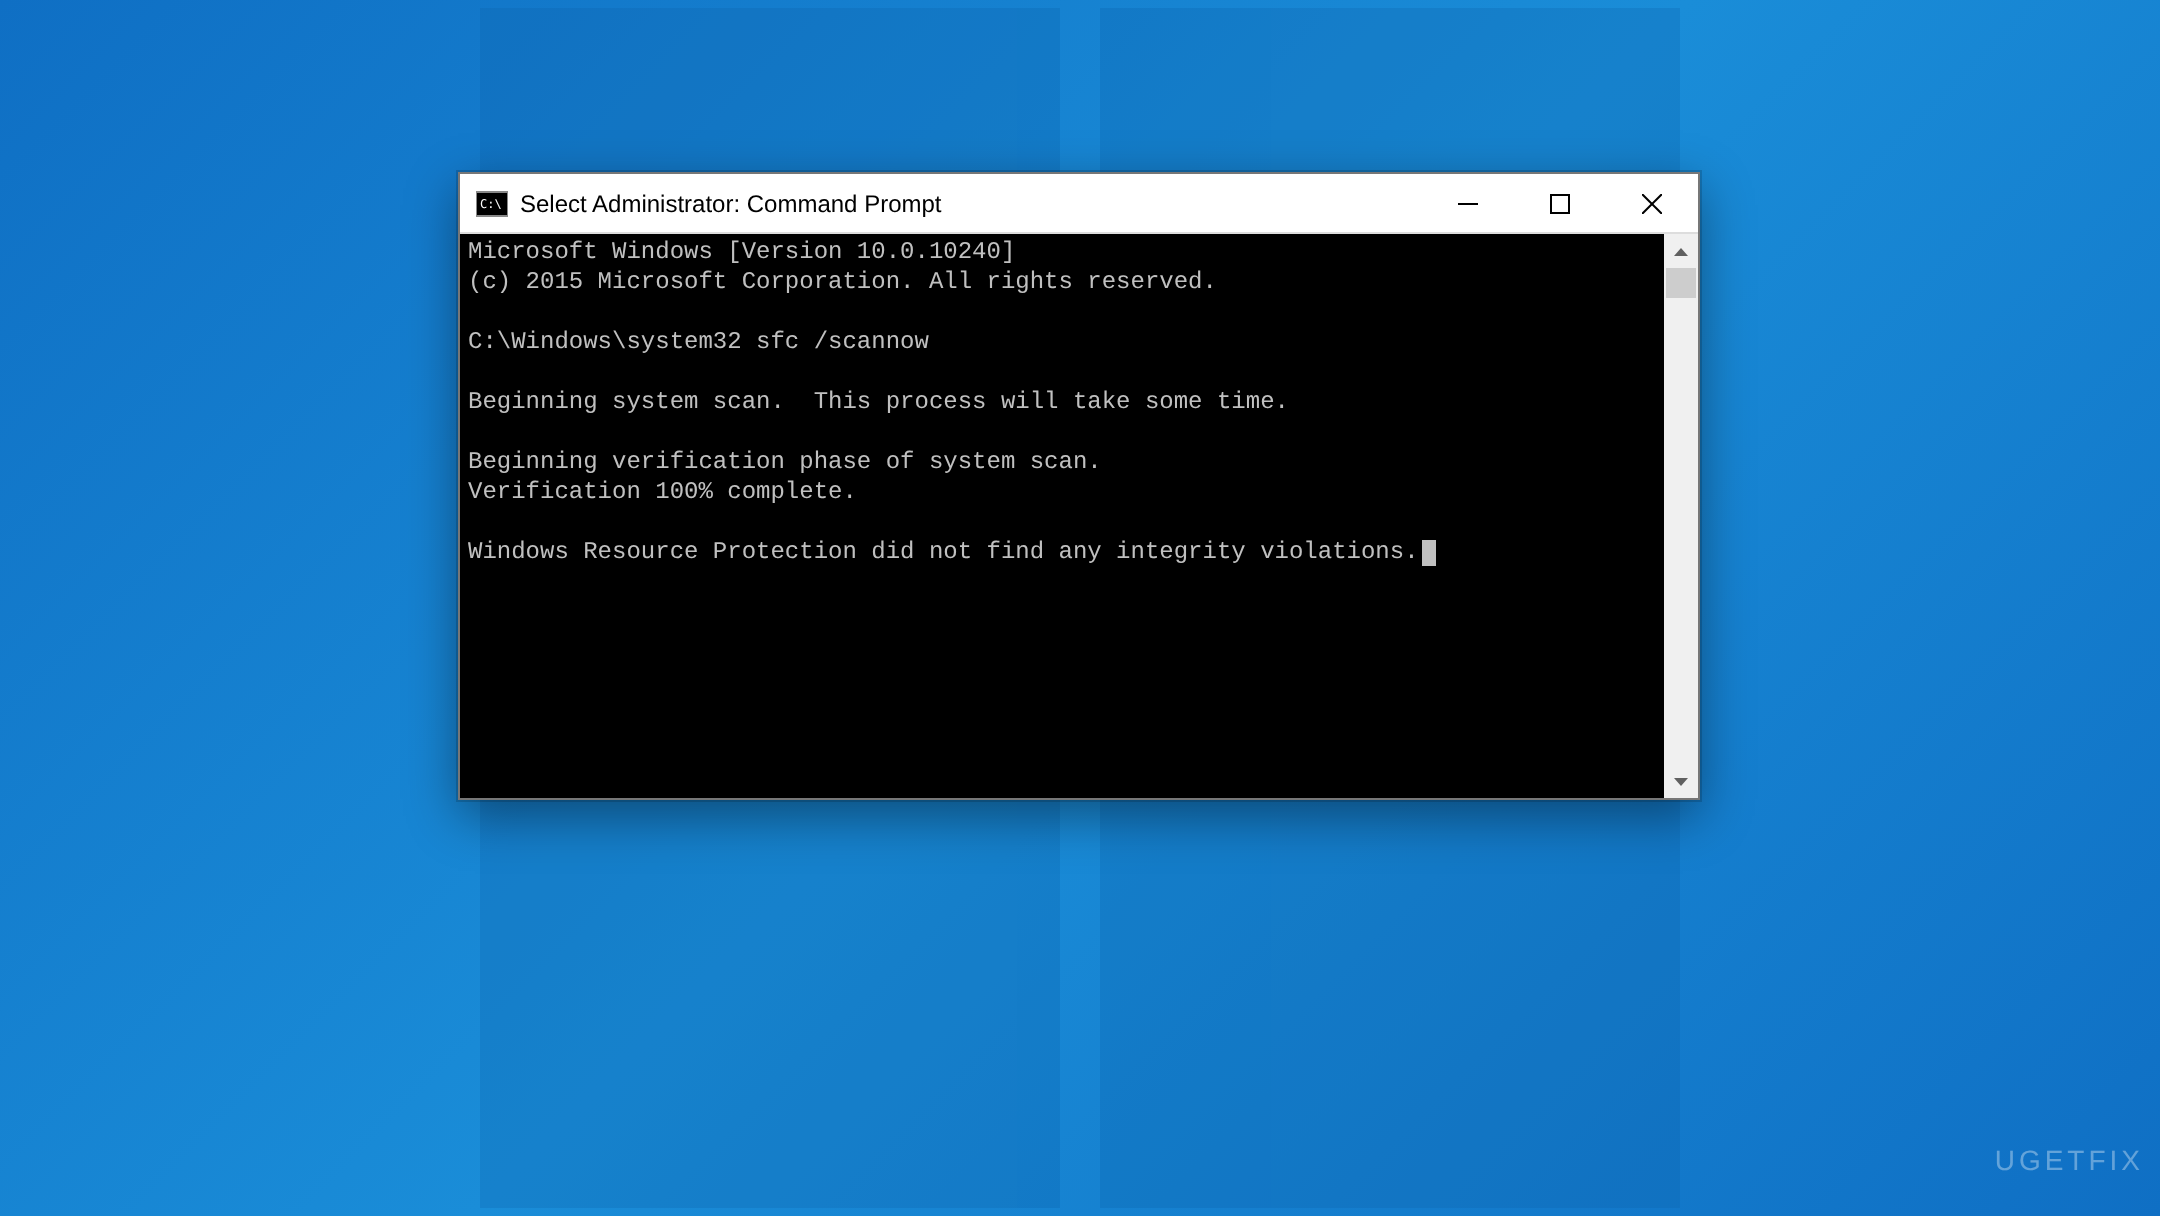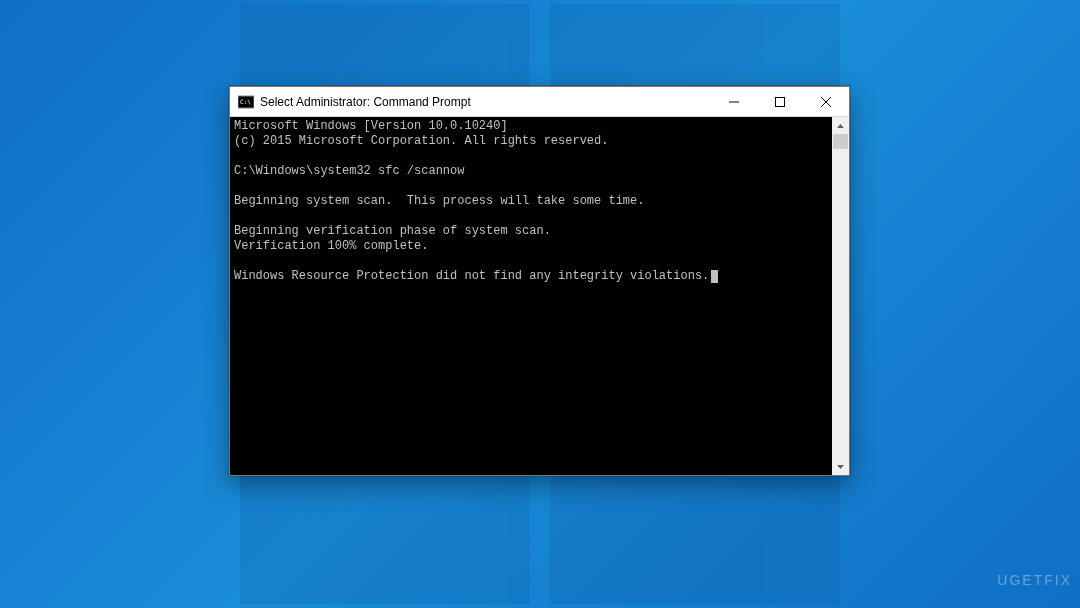--- a/index.html
+++ b/index.html
@@ -44,21 +44,21 @@
     .win-logo .tr { right: 0; top: 0; }
     .win-logo .bl { left: 0; bottom: 0; }
     .win-logo .br { right: 0; bottom: 0; }
 
     
     .window {
       position: absolute;
       top: 86px;
       left: 229px;
       width: 621px;
-      height: 390px;
+      height: 314px;
       background: #fff;
       border: 1px solid #777;
       box-shadow: 0 8px 24px rgba(0,0,0,0.4), 0 0 0 1px rgba(0,0,0,0.15);
       display: flex;
       flex-direction: column;
     }
 
     .titlebar {
       height: 30px;
       background: #ffffff;

